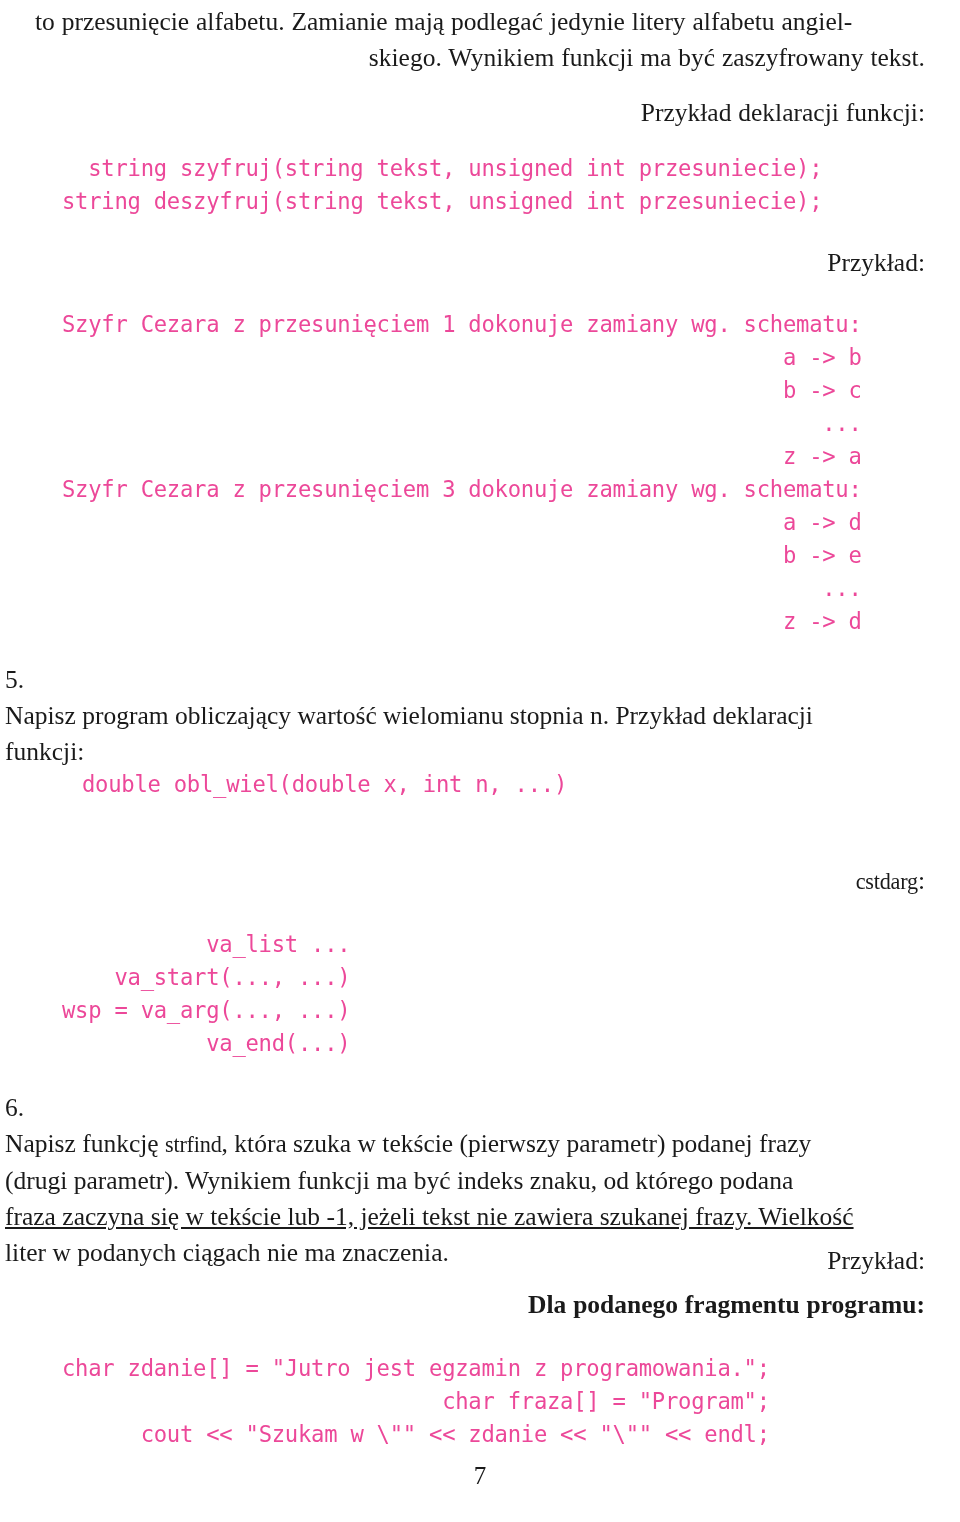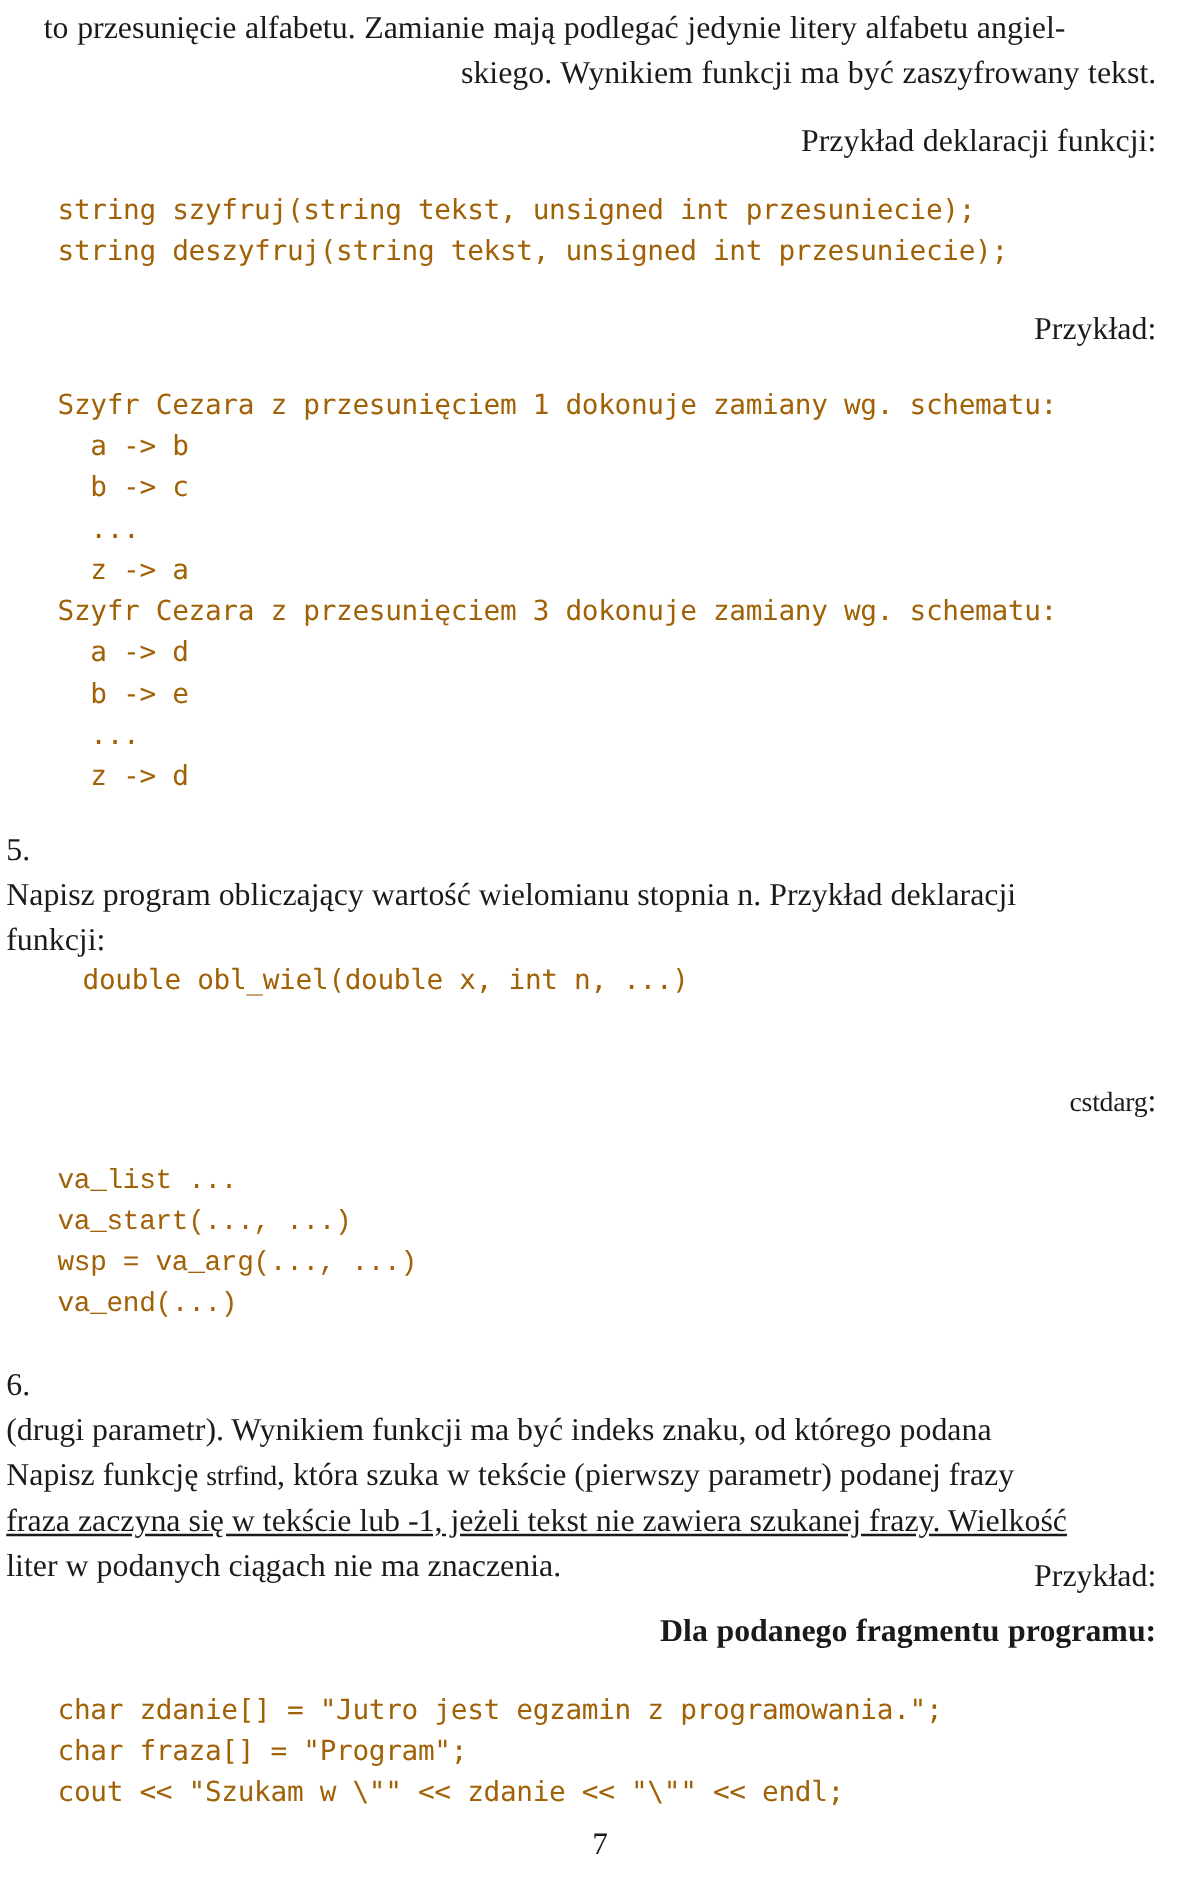--- a/index.html
+++ b/index.html
@@ -63,27 +63,28 @@
   .listitem .body .lastline { display: block; text-align: left; }
 
   
   .mono {
     font-family: Liberation Serif, serif;
     font-size: 22.2px;
     letter-spacing: -0.2px;
   }
   .code {
     position: absolute;
-    left: 46px;
+    left: 62px;
     font-family: "DejaVu Sans Mono", "Liberation Mono", monospace;
     font-size: 22.2px;
     line-height: 33px;
     white-space: pre;
     letter-spacing: -0.25px;
-    color: #a16207;
+    color: #ec4899;
+    text-align: right;
   }
 
   .pagenum {
     position: absolute;
     left: 0;
     width: 960px;
     text-align: center;
     font-size: 25px;
     font-family: "Liberation Serif", "DejaVu Serif", serif;
   }
@@ -121,30 +122,30 @@
       <span class="lastline">funkcji:</span>
     </span>
   </div>
 
   <div class="code" style="top:768px;margin-left:20px;">double obl_wiel(double x, int n, ...)</div>
 
   <div class="prose nojust" style="top:863px;">
     <span class="mono">cstdarg</span><span>:</span>
   </div>
 
-  <div class="code" style="top:928px;font-family:Liberation Mono, monospace;">va_list ...
+  <div class="code" style="top:928px;">va_list ...
 va_start(...,&nbsp;...)
 wsp = va_arg(...,&nbsp;...)
 va_end(...)</div>
 
   <div class="listitem" style="top:1090px;">
     <span class="num">6.</span>
     <span class="body">
+      <span style="display:block;text-align:justify;white-space:nowrap;"><span>Napisz funkcję </span><span class="mono">strfind</span><span>, która szuka w tekście (pierwszy parametr) podanej frazy</span></span>
       <span style="display:block;text-align:justify;">(drugi parametr). Wynikiem funkcji ma być indeks znaku, od którego podana</span>
-      <span style="display:block;text-align:justify;white-space:nowrap;"><span>Napisz funkcję </span><span class="mono">strfind</span><span>, która szuka w tekście (pierwszy parametr) podanej frazy</span></span>
       <span style="display:block;text-align:justify;text-decoration:underline;">fraza zaczyna się w tekście lub -1, jeżeli tekst nie zawiera szukanej frazy. Wielkość</span>
       <span class="lastline">liter w podanych ciągach nie ma znaczenia.</span>
     </span>
   </div>
 
   <div class="prose nojust" style="top:1243px;">Przykład:</div>
 
   <div class="prose nojust" style="top:1287px;font-weight:bold;">Dla podanego fragmentu programu:</div>
 
   <div class="code" style="top:1352px;">char zdanie[] = "Jutro jest egzamin z programowania.";

